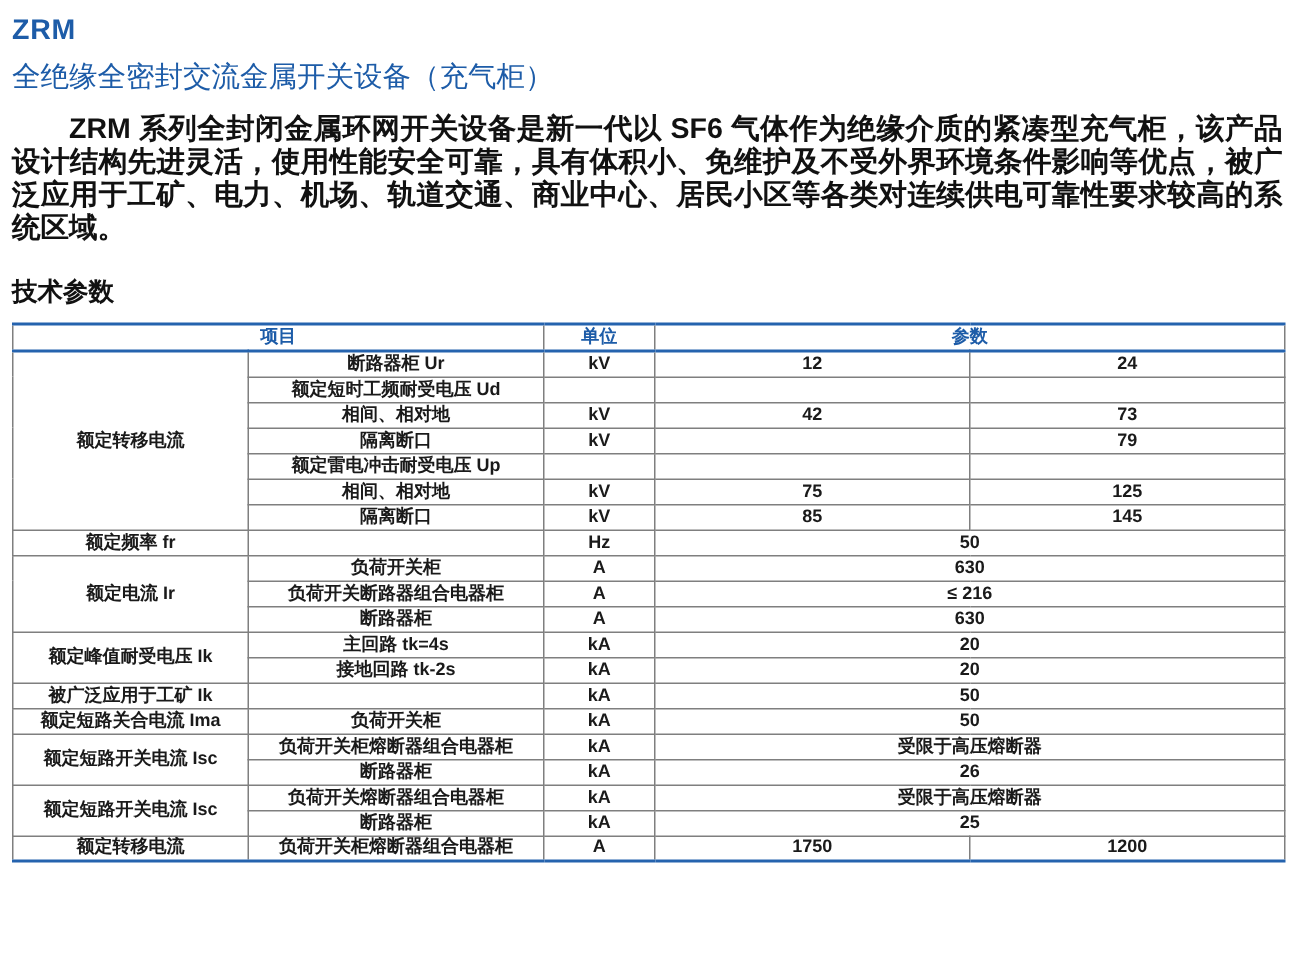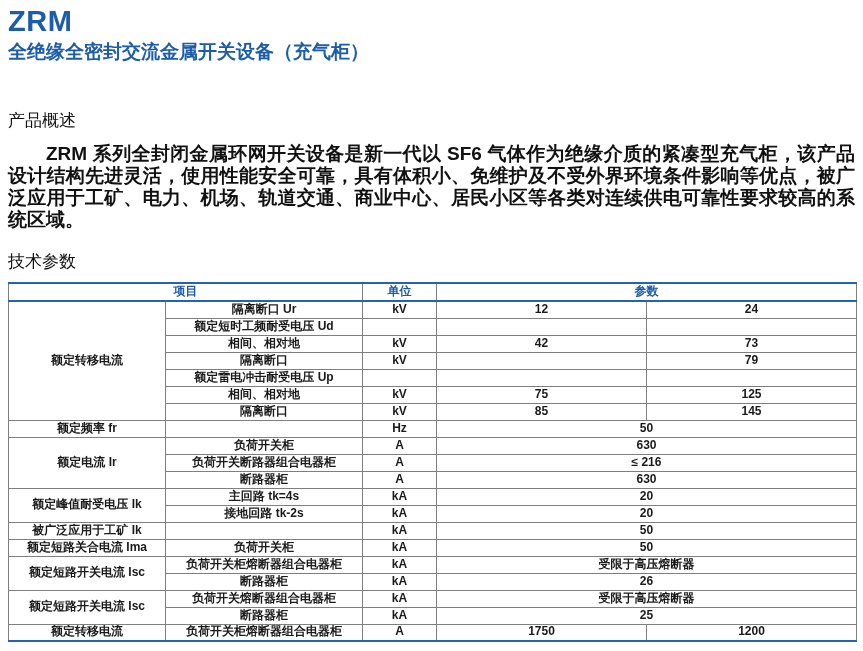--- a/index.html
+++ b/index.html
@@ -12,42 +12,42 @@
   html,body{margin:0;padding:0;background:#ffffff;}
   body{
     width:863px;height:651px;overflow:hidden;
     font-family:"Liberation Sans","DejaVu Sans",sans-serif;
     color:var(--ink);
   }
   .page{padding:4px 8px 0 8px;}
 
   .title{
     margin:0;
-    font-size:29px;
+    font-size:19px;
     line-height:34px;
     font-weight:bold;
     color:var(--blue);
     letter-spacing:0.5px;
   }
   .subtitle{
     margin:2px 0 0 0;
     font-size:19px;
     line-height:24px;
-    font-weight:bold;
+    font-weight:normal;
     color:var(--blue);
   }
   .section-heading{
     margin:0;
     font-size:17px;
     line-height:20px;
     font-weight:normal;
     color:#111;
   }
   .heading-overview{margin-top:47px;}
-  .heading-specs{margin-top:21px;}
+  .heading-specs{margin-top:21px;font-weight:bold;}
 
   .overview-para{
     margin:12px 0 0 0;
     font-size:19px;
     line-height:22px;
     font-weight:bold;
     text-indent:2em;
     text-align:justify;
     color:#111;
   }
@@ -81,21 +81,20 @@
     border-bottom:2px solid var(--line-blue);
   }
 </style>
 </head>
 <body>
 
 <div class="page">
   <h1 class="title">ZRM</h1>
   <h2 class="subtitle">全绝缘全密封交流金属开关设备（充气柜）</h2>
 
-  <h3 class="section-heading heading-overview">产品概述</h3>
   <p class="overview-para">ZRM 系列全封闭金属环网开关设备是新一代以 SF6 气体作为绝缘介质的紧凑型充气柜，该产品设计结构先进灵活，使用性能安全可靠，具有体积小、免维护及不受外界环境条件影响等优点，被广泛应用于工矿、电力、机场、轨道交通、商业中心、居民小区等各类对连续供电可靠性要求较高的系统区域。</p>
 
   <h3 class="section-heading heading-specs">技术参数</h3>
 
   <table class="specs">
     <colgroup>
         <col style="width: 157px;">
         <col style="width: 197px;">
         <col style="width: 74px;">
         <col style="width: 210px;">
@@ -104,21 +103,21 @@
     <thead>
         <tr>
           <td colspan="2">项目</td>
           <td colspan="1">单位</td>
           <td colspan="2">参数</td>
         </tr>
       </thead>
     <tbody>
         <tr>
           <td rowspan="7">额定转移电流</td>
-          <td>隔离断口 Ur</td>
+          <td>断路器柜 Ur</td>
           <td>kV</td>
           <td>12</td>
           <td>24</td>
         </tr>
         <tr>
           <td>额定短时工频耐受电压 Ud</td>
           <td></td>
           <td></td>
           <td></td>
         </tr>

